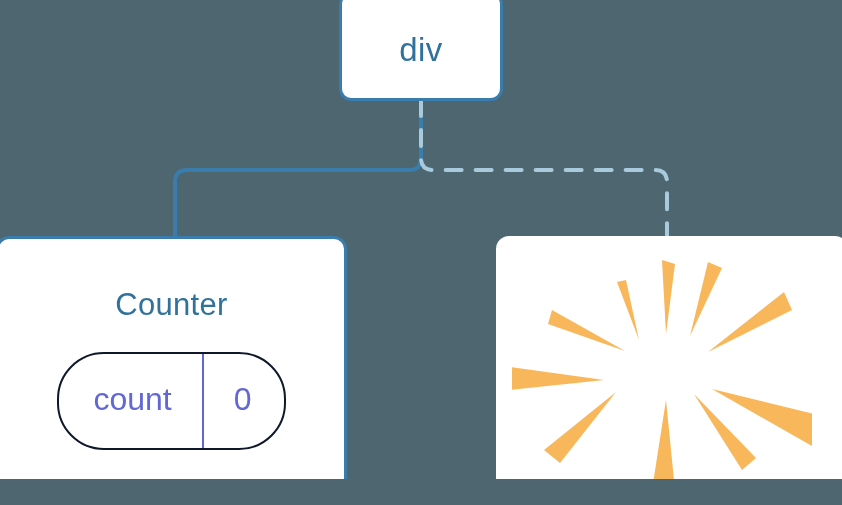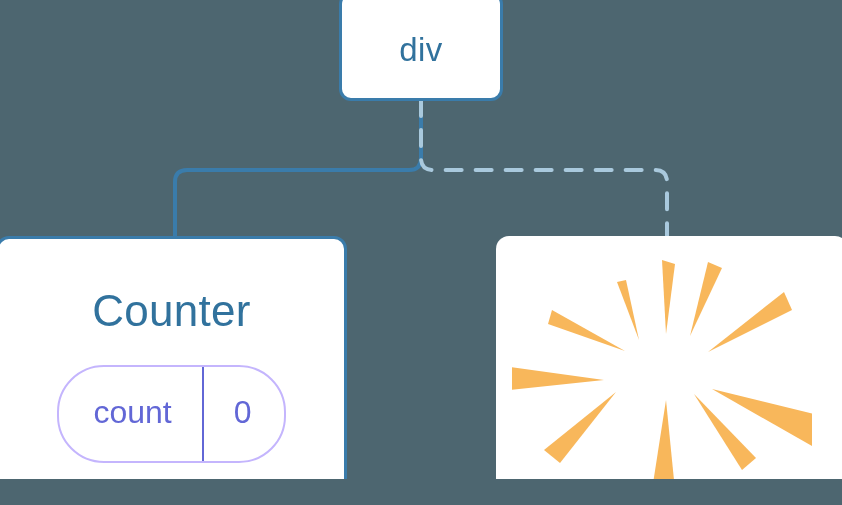--- a/index.html
+++ b/index.html
@@ -56,31 +56,31 @@
     width: 351px;
     height: 272px;
     border: 3px solid #3a7cab;
     border-radius: 13px;
     padding-top: 50px;
     display: flex;
     flex-direction: column;
     align-items: center;
   }
   .node-counter .node-title {
-    font-size: 44px;
+    font-size: 31px;
     color: #31729d;
     line-height: 1;
     letter-spacing: 0.3px;
   }
 
   
   .pill {
     margin-top: 32px;
     height: 94px;
-    border: 2px solid #c4b5fd;
+    border: 2px solid #0f172a;
     border-radius: 47px;
     display: flex;
     align-items: stretch;
     background: #ffffff;
     overflow: hidden;
   }
   .pill-key, .pill-val {
     display: flex;
     align-items: center;
     justify-content: center;

